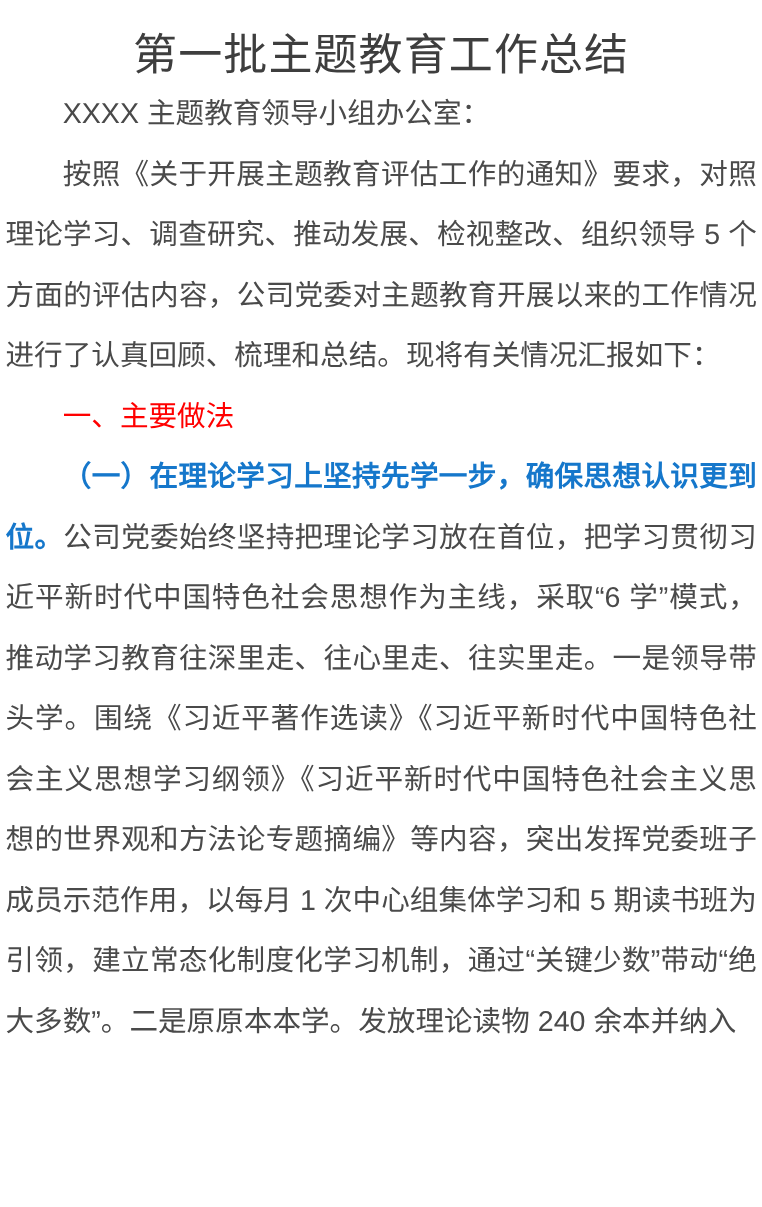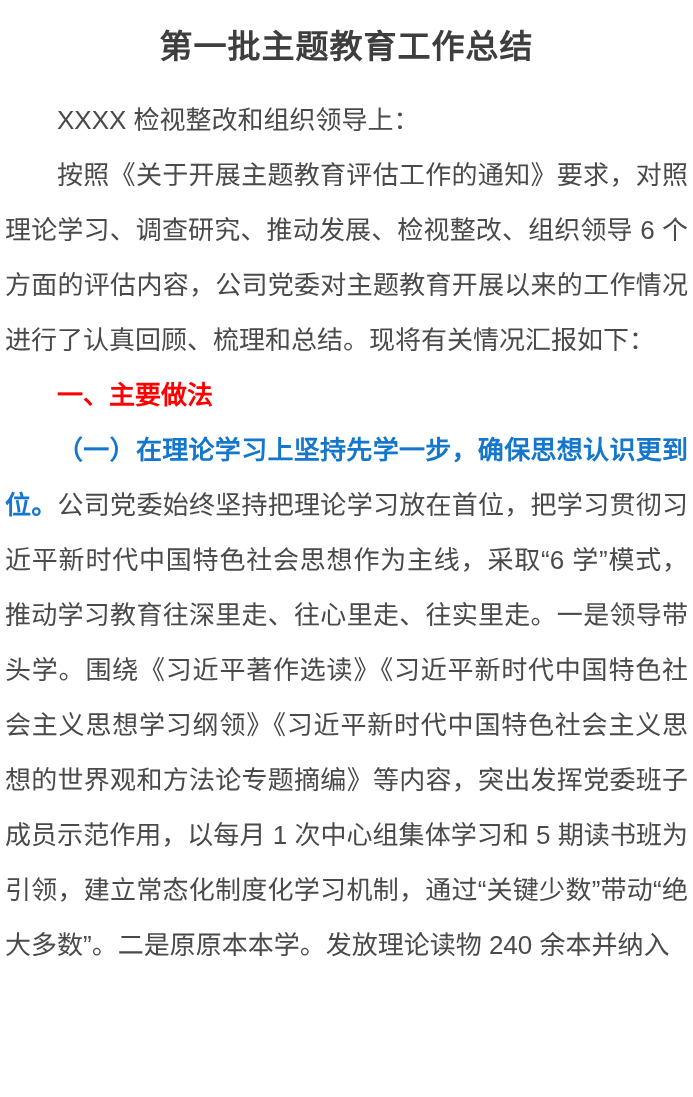--- a/index.html
+++ b/index.html
@@ -15,54 +15,53 @@
   }
   body{
     width:693px;
     height:1097px;
     overflow:hidden;
   }
   .document{
     padding:26px 5px 0 5px;
   }
   .doc-title{
-    font-size:33px;
-    font-weight:bold;
+    font-size:40px;
+    font-weight:normal;
     color:var(--title-color);
     text-align:center;
     line-height:1.25;
-    margin-bottom:26px;
     letter-spacing:1px;
   }
   .para{
     font-size:26px;
     line-height:55px;
     color:var(--body-color);
     text-align:justify;
     text-indent:2em;
     word-break:break-all;
   }
   .section-heading{
     color:var(--accent-red);
-    font-weight:bold;
+    font-weight:normal;
   }
   .sub-heading-lead{
     color:var(--accent-blue);
     font-weight:bold;
   }
 </style>
 </head>
 <body>
 
 <div class="document">
 
   <h1 class="doc-title">第一批主题教育工作总结</h1>
 
-  <p class="para">XXXX 检视整改和组织领导上：</p>
+  <p class="para">XXXX 主题教育领导小组办公室：</p>
 
-  <p class="para">按照《关于开展主题教育评估工作的通知》要求，对照理论学习、调查研究、推动发展、检视整改、组织领导 6 个方面的评估内容，公司党委对主题教育开展以来的工作情况进行了认真回顾、梳理和总结。现将有关情况汇报如下：</p>
+  <p class="para">按照《关于开展主题教育评估工作的通知》要求，对照理论学习、调查研究、推动发展、检视整改、组织领导 5 个方面的评估内容，公司党委对主题教育开展以来的工作情况进行了认真回顾、梳理和总结。现将有关情况汇报如下：</p>
 
   <p class="para section-heading">一、主要做法</p>
 
 
   <p class="para"><span class="sub-heading-lead">（一）在理论学习上坚持先学一步，确保思想认识更到位。</span><span>公司党委始终坚持把理论学习放在首位，把学习贯彻习近平新时代中国特色社会思想作为主线，采取“6 学”模式，推动学习教育往深里走、往心里走、往实里走。一是领导带头学。围绕《习近平著作选读》《习近平新时代中国特色社会主义思想学习纲领》《习近平新时代中国特色社会主义思想的世界观和方法论专题摘编》等内容，突出发挥党委班子成员示范作用，以每月 1 次中心组集体学习和 5 期读书班为引领，建立常态化制度化学习机制，通过“关键少数”带动“绝大多数”。二是原原本本学。发放理论读物 240 余本并纳入</span></p>
 
 </div>
 
 </body></html>

